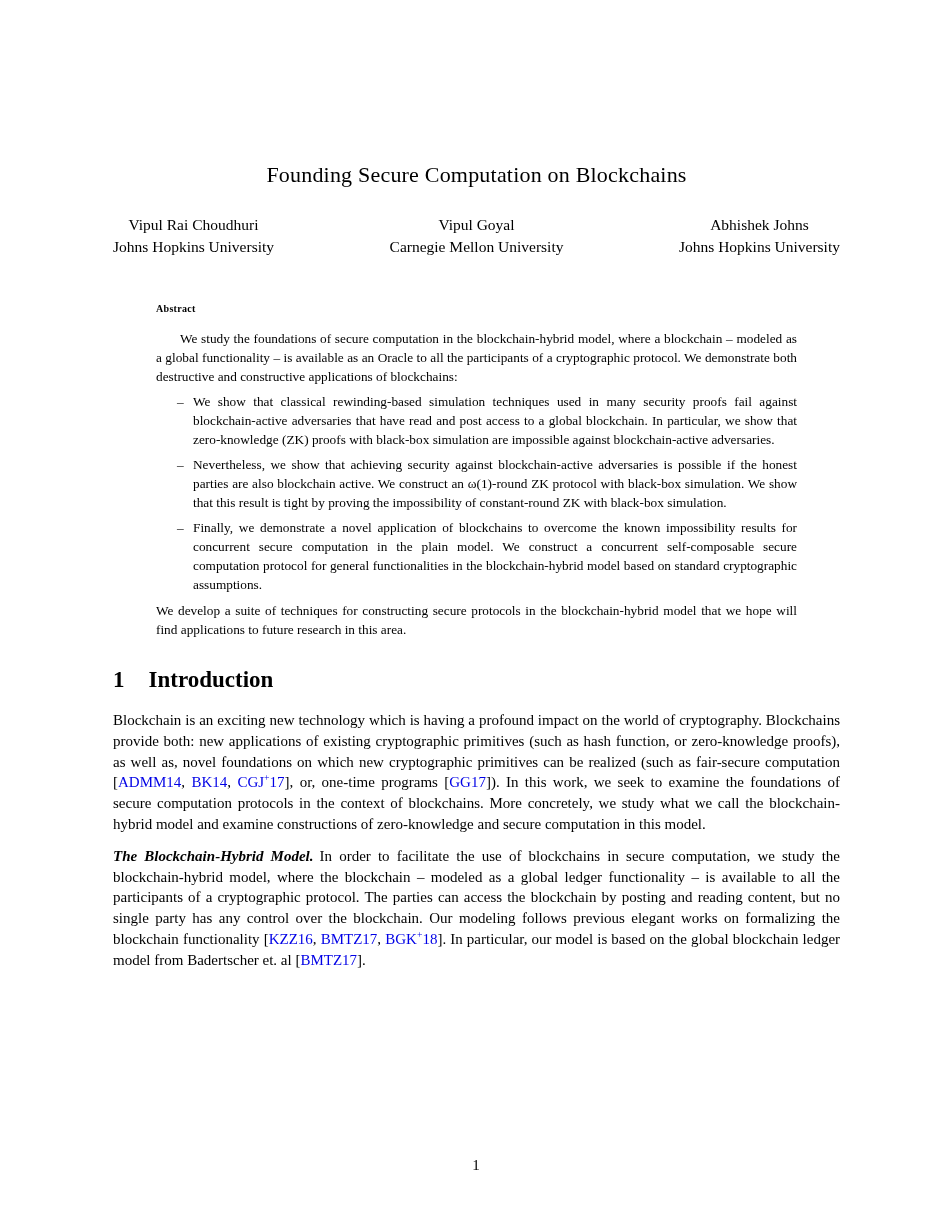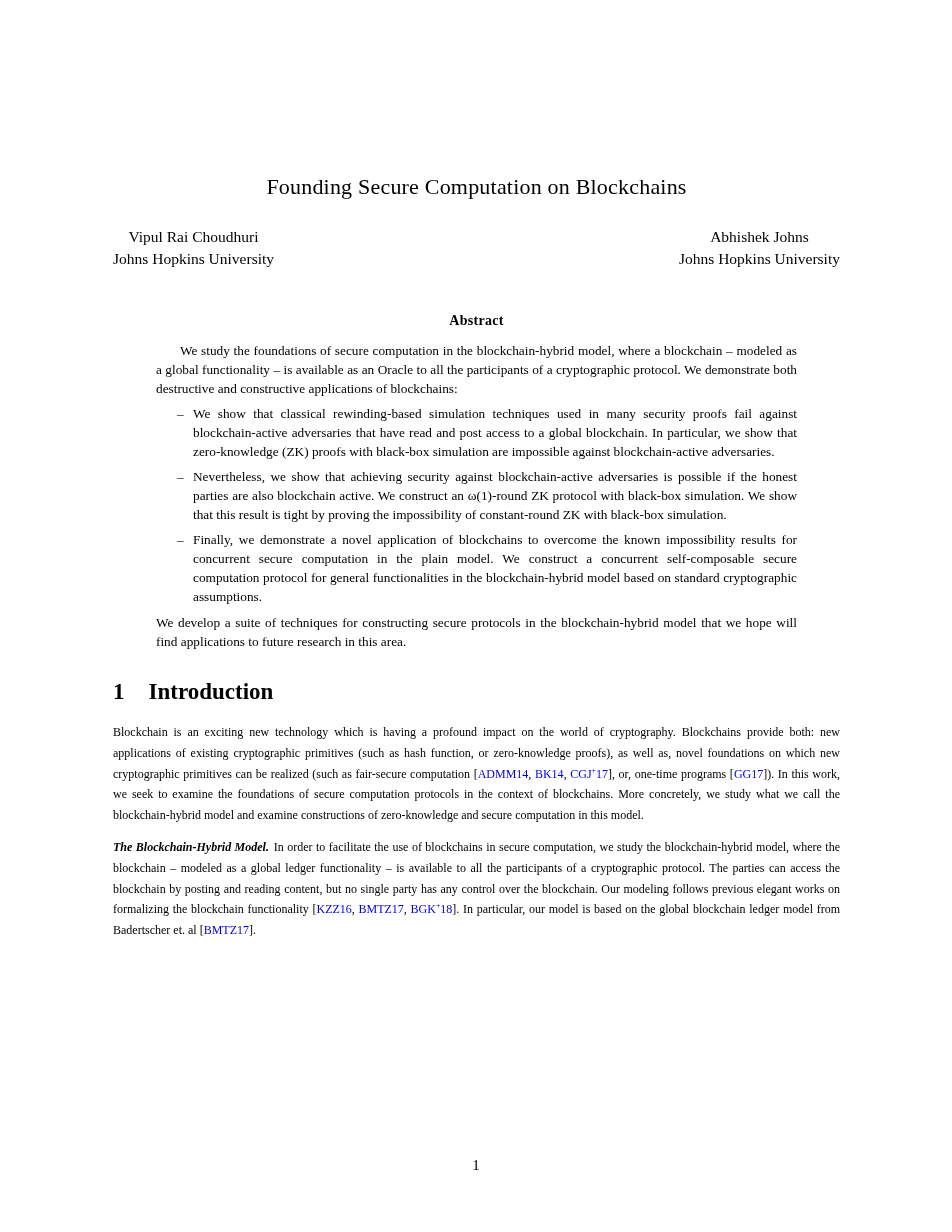--- a/index.html
+++ b/index.html
@@ -4,21 +4,21 @@
 <style>
   * { margin: 0; padding: 0; box-sizing: border-box; }
   html, body { background: #ffffff; }
   .page {
     width: 952px; height: 1232px;
     position: relative; overflow: hidden;
     background: #ffffff;
     color: #000;
     font-family: "Liberation Serif", "DejaVu Serif", serif;
   }
-  .content { padding: 162px 112px 0 113px; margin-top: 12px; }
+  .content { padding: 162px 112px 0 113px; }
 
   .title {
     text-align: center;
     font-size: 22px;
     font-weight: 400;
     letter-spacing: 0.2px;
   }
 
   .authors {
     display: flex;
@@ -27,43 +27,42 @@
   }
   .author { text-align: center; font-size: 15.5px; line-height: 21.5px; }
 
   .abstract {
     margin: 42px 43px 0 43px;
     font-size: 13.3px;
     line-height: 19px;
     text-align: justify;
   }
   .abstract-heading {
-    text-align: center;
     font-weight: bold;
-    font-size: 14px;
+    font-size: 10px;
     letter-spacing: 0.3px;
     margin-bottom: 11px;
   }
   .abs-intro { text-indent: 24px; }
   .bullets { margin-top: 6px; }
   .bullet { position: relative; padding-left: 37px; margin-top: 6px; }
   .bullet .dash { position: absolute; left: 21px; top: 0; }
   .bullet-text { text-align: justify; }
   .abs-closing { margin-top: 7px; }
 
   .section-heading {
     margin-top: 28px;
     margin-bottom: 17px;
     font-size: 23px;
     font-weight: bold;
   }
   .sec-num { margin-right: 24px; }
 
   .body-par {
-    font-size: 12px;
+    font-size: 15px;
     line-height: 20.8px;
     text-align: justify;
   }
   .lead-par { margin-top: 11px; }
 
   .seg-b { font-weight: bold; margin-right: 0.4em; font-style: italic; }
   .seg-i { }
   .seg-cite { color: var(--cite-color, #0000e0); }
   .seg-sup { vertical-align: super; font-size: 0.65em; line-height: 0; }
 
@@ -80,20 +79,24 @@
 
 <div class="page">
   <div class="content">
 
     <h1 class="title">Founding Secure Computation on Blockchains</h1>
 
     <div class="authors">
       <div class="author">
         <div>Vipul Rai Choudhuri</div>
         <div>Johns Hopkins University</div>
+      </div>
+      <div class="author">
+        <div>Vipul Goyal</div>
+        <div>Carnegie Mellon University</div>
       </div>
       <div class="author">
         <div>Abhishek Johns</div>
         <div>Johns Hopkins University</div>
       </div>
     </div>
 
     <div class="abstract">
       <div class="abstract-heading">Abstract</div>
       <p class="abs-intro"><span class="seg seg-plain">We study the foundations of secure computation in the </span><span class="seg seg-i">blockchain-hybrid model</span><span class="seg seg-plain">, where a blockchain – modeled as a </span><span class="seg seg-i">global</span><span class="seg seg-plain"> functionality – is available as an Oracle to all the participants of a cryptographic protocol. We demonstrate both destructive and constructive applications of blockchains:</span></p>

